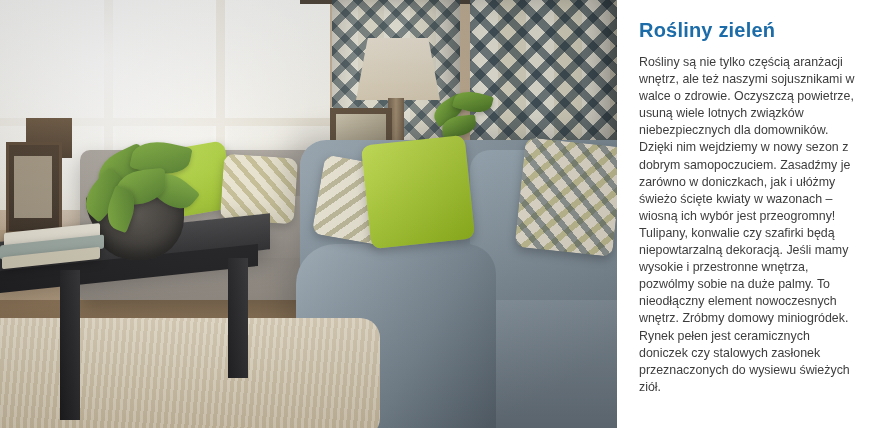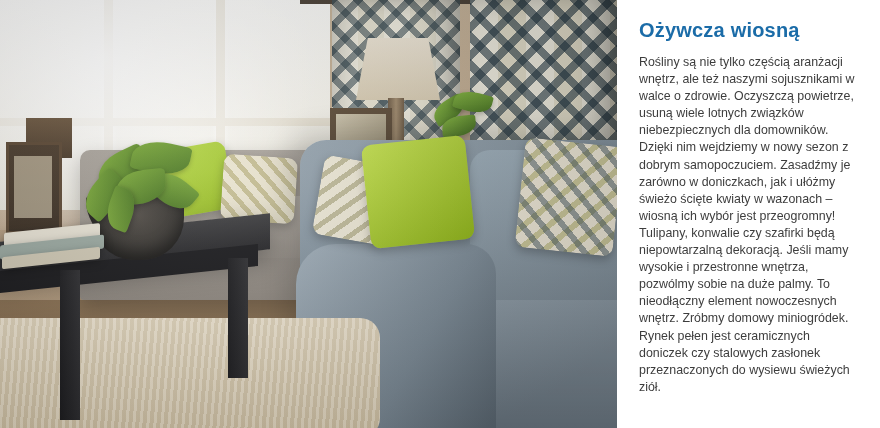--- a/index.html
+++ b/index.html
@@ -441,17 +441,17 @@
     <div class="leaf l6"></div>
 
     <div class="book b1"></div>
     <div class="book b2"></div>
     <div class="book b3"></div>
 
     <div class="photo-shade"></div>
   </div>
 
   <div class="textcol">
-    <h1 class="heading">Ożywcza wiosną</h1>
+    <h1 class="heading">Rośliny zieleń</h1>
     <p class="body-text">Rośliny są nie tylko częścią aranżacji wnętrz, ale też naszymi sojusznikami w walce o zdrowie. Oczyszczą powietrze, usuną wiele lotnych związków niebezpiecznych dla domowników. Dzięki nim wejdziemy w nowy sezon z dobrym samopoczuciem. Zasadźmy je zarówno w doniczkach, jak i ułóżmy świeżo ścięte kwiaty w wazonach – wiosną ich wybór jest przeogromny! Tulipany, konwalie czy szafirki będą niepowtarzalną dekoracją. Jeśli mamy wysokie i przestronne wnętrza, pozwólmy sobie na duże palmy. To nieodłączny element nowoczesnych wnętrz. Zróbmy domowy miniogródek. Rynek pełen jest ceramicznych doniczek czy stalowych zasłonek przeznaczonych do wysiewu świeżych ziół.</p>
   </div>
 
 </div>
 
 </body></html>

